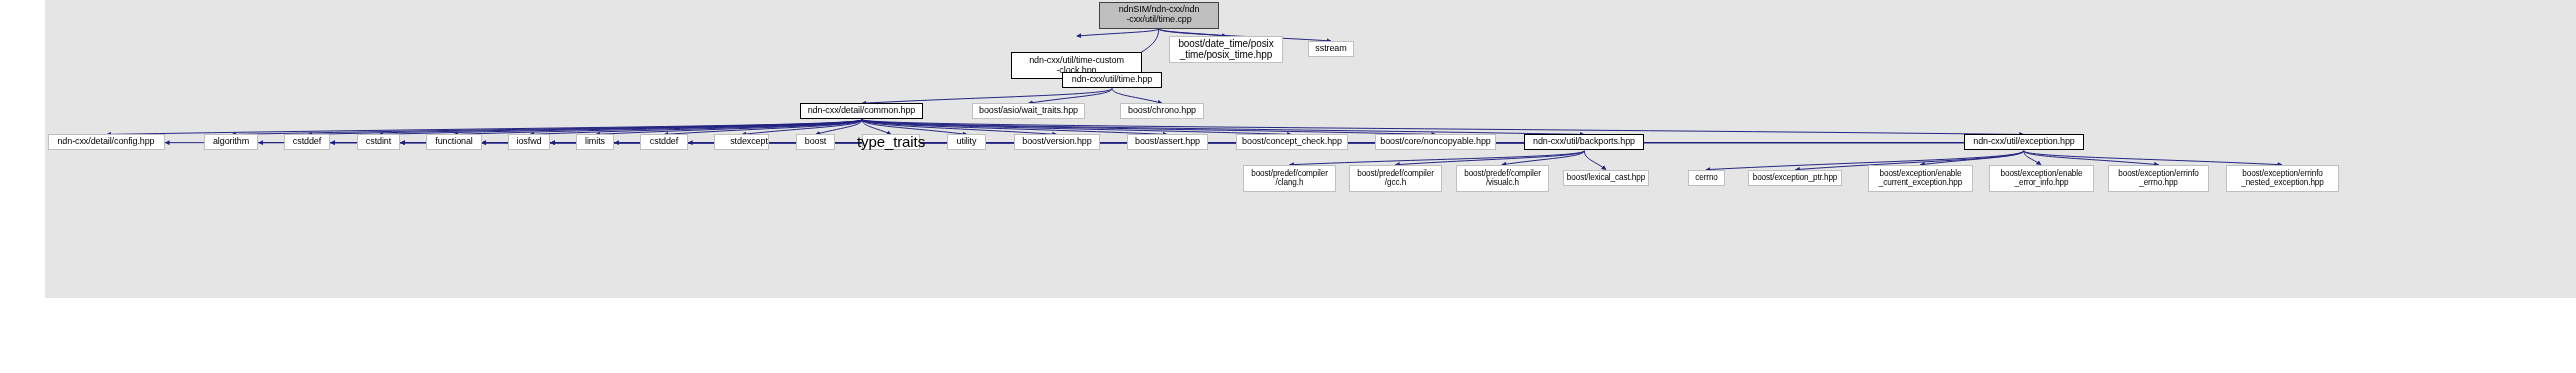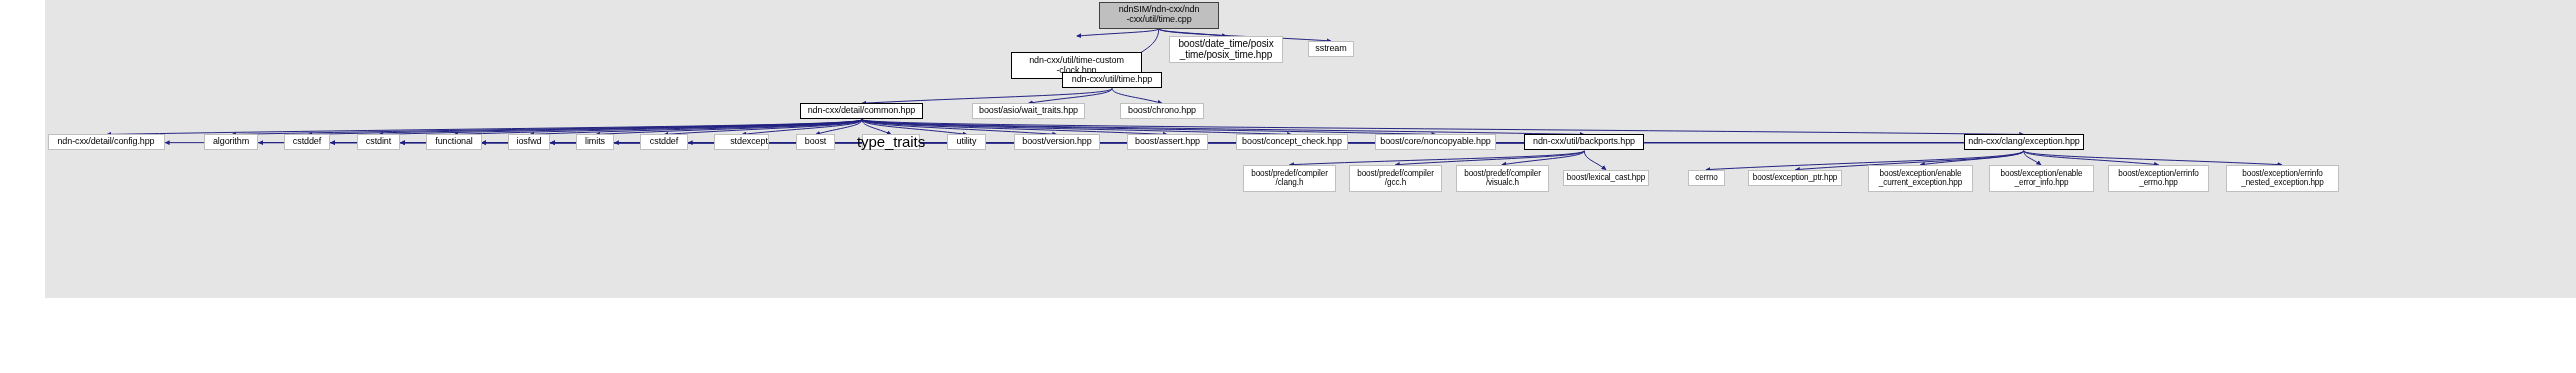--- a/index.html
+++ b/index.html
@@ -114,21 +114,21 @@
     <div class="node ext" style="left: 595px; top: 134px; width: 48px; height: 16.4px; font-size: 9px;">cstddef</div>
     <div class="node ext" style="left: 669px; top: 134px; width: 55px; height: 16.4px; font-size: 9px; padding-left: 15px;">stdexcept</div>
     <div class="node ext" style="left: 751px; top: 134px; width: 39px; height: 16.4px; font-size: 9px;">boost</div>
     <div class="node ext" style="left: 817px; top: 134px; width: 58px; height: 16.4px; font-size: 15px;">type_traits</div>
     <div class="node ext" style="left: 902px; top: 134px; width: 39px; height: 16.4px; font-size: 9px;">utility</div>
     <div class="node ext" style="left: 969px; top: 134px; width: 86px; height: 16.4px; font-size: 9px;">boost/version.hpp</div>
     <div class="node ext" style="left: 1082px; top: 134px; width: 81px; height: 16.4px; font-size: 9px;">boost/assert.hpp</div>
     <div class="node ext" style="left: 1191px; top: 134px; width: 112px; height: 16.4px; font-size: 9px;">boost/concept_check.hpp</div>
     <div class="node ext" style="left: 1330px; top: 134px; width: 121px; height: 16.4px; font-size: 9px;">boost/core/noncopyable.hpp</div>
     <div class="node lib" style="left: 1479px; top: 134px; width: 120px; height: 16.4px; font-size: 9px;">ndn-cxx/util/backports.hpp</div>
-    <div class="node lib" style="left: 1919px; top: 134px; width: 120px; height: 16.4px; font-size: 9px;">ndn-cxx/clang/exception.hpp</div>
+    <div class="node lib" style="left: 1919px; top: 134px; width: 120px; height: 16.4px; font-size: 9px;">ndn-cxx/util/exception.hpp</div>
     <div class="node ext" style="left: 1198px; top: 165px; width: 93px; height: 27px; font-size: 8.2px;">boost/predef/compiler
 /clang.h</div>
     <div class="node ext" style="left: 1304px; top: 165px; width: 93px; height: 27px; font-size: 8.2px;">boost/predef/compiler
 /gcc.h</div>
     <div class="node ext" style="left: 1411px; top: 165px; width: 93px; height: 27px; font-size: 8.2px;">boost/predef/compiler
 /visualc.h</div>
     <div class="node ext" style="left: 1518px; top: 170px; width: 86px; height: 16.4px; font-size: 8.2px;">boost/lexical_cast.hpp</div>
     <div class="node ext" style="left: 1643px; top: 170px; width: 37px; height: 16.4px; font-size: 8.2px;">cerrno</div>
     <div class="node ext" style="left: 1703px; top: 170px; width: 94px; height: 16.4px; font-size: 8.2px;">boost/exception_ptr.hpp</div>
     <div class="node ext" style="left: 1823px; top: 165px; width: 105px; height: 27px; font-size: 8.2px;">boost/exception/enable

